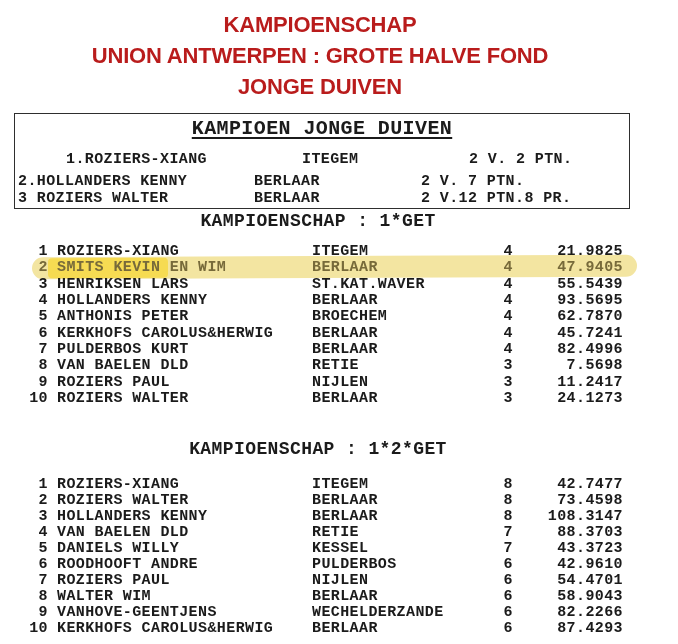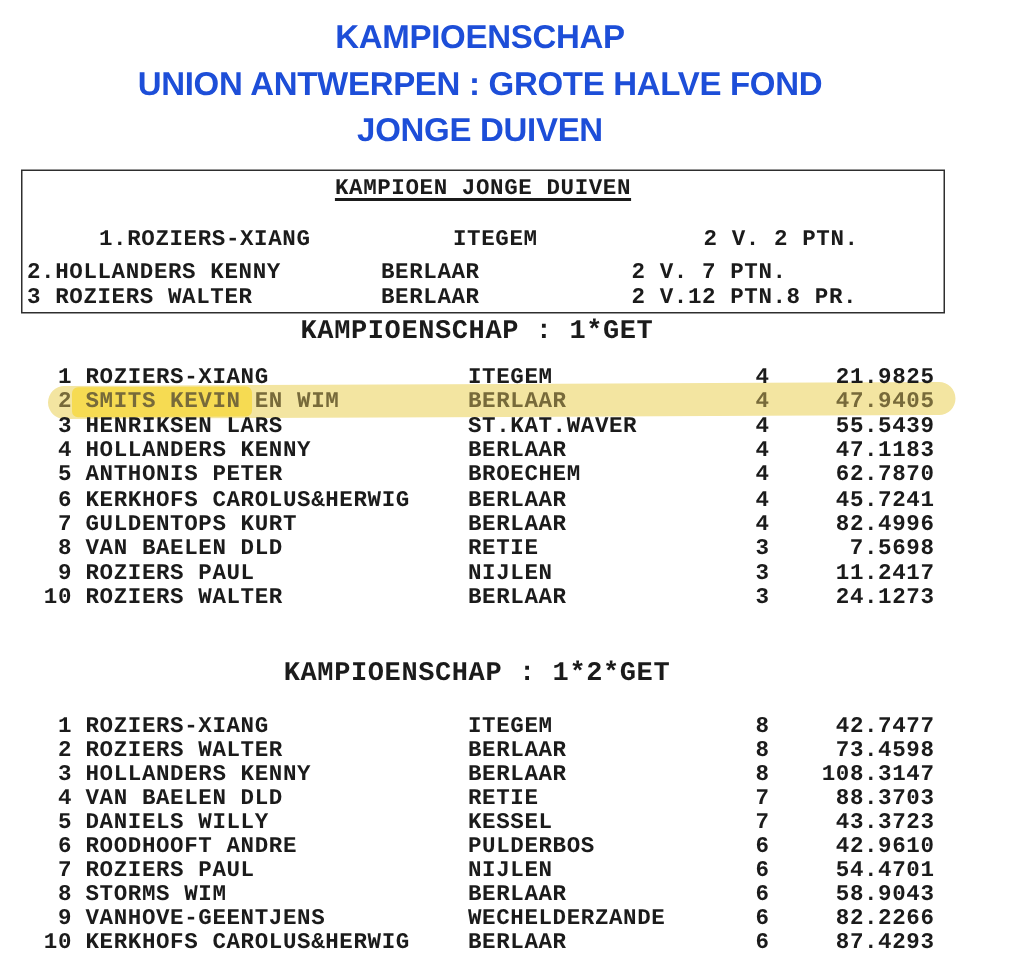--- a/index.html
+++ b/index.html
@@ -7,31 +7,31 @@
     position:relative; width:678px; height:644px;
     background:#ffffff; overflow:hidden;
     font-family:"Liberation Mono","DejaVu Sans Mono",monospace;
     color:#1b1b1b;
   }
   .abs { position:absolute; }
   
   .title-line {
     left:0; width:640px; text-align:center;
     font-family:"Liberation Sans","DejaVu Sans",sans-serif;
-    font-weight:bold; font-size:22px; letter-spacing:-0.2px; color:#1d4ed8;
+    font-weight:bold; font-size:22px; letter-spacing:-0.2px; color:#b91c1c;
     white-space:nowrap;
   }
   
   #champion-box {
     left:14px; top:113px; width:614px; height:94px;
     border:1.5px solid #2e2e2e; background:transparent;
   }
   .box-heading {
     left:0; top:3px; width:100%; text-align:center;
-    font-weight:bold; font-size:15px; letter-spacing:0.4px;
+    font-weight:bold; font-size:20px; letter-spacing:0.4px;
     white-space:nowrap;
   }
   .box-heading span {
     text-decoration:underline; text-underline-offset:3px;
     text-decoration-thickness:2px;
   }
   .box-row { left:0; top:0; width:100%; height:16px; font-weight:bold; font-size:15px; letter-spacing:0.4px; white-space:nowrap; }
   .box-row .cell { position:absolute; white-space:pre; }
   .box-row .name   { left:3px; }
   .box-row .city   { left:239px; }
@@ -119,39 +119,39 @@
         <span class="cell name">HENRIKSEN LARS</span>
         <span class="cell city">ST.KAT.WAVER</span>
         <span class="cell count">4</span>
         <span class="cell points">55.5439</span>
       </div>
       <div class="abs rank-row" style="top: 292px;">
         <span class="cell rank">4</span>
         <span class="cell name">HOLLANDERS KENNY</span>
         <span class="cell city">BERLAAR</span>
         <span class="cell count">4</span>
-        <span class="cell points">47.1183</span>
+        <span class="cell points">93.5695</span>
       </div>
       <div class="abs rank-row" style="top: 308px;">
         <span class="cell rank">5</span>
         <span class="cell name">ANTHONIS PETER</span>
         <span class="cell city">BROECHEM</span>
         <span class="cell count">4</span>
         <span class="cell points">62.7870</span>
       </div>
       <div class="abs rank-row" style="top: 325px;">
         <span class="cell rank">6</span>
         <span class="cell name">KERKHOFS CAROLUS&amp;HERWIG</span>
         <span class="cell city">BERLAAR</span>
         <span class="cell count">4</span>
         <span class="cell points">45.7241</span>
       </div>
       <div class="abs rank-row" style="top: 341px;">
         <span class="cell rank">7</span>
-        <span class="cell name">GULDENTOPS KURT</span>
+        <span class="cell name">PULDERBOS KURT</span>
         <span class="cell city">BERLAAR</span>
         <span class="cell count">4</span>
         <span class="cell points">82.4996</span>
       </div>
       <div class="abs rank-row" style="top: 357px;">
         <span class="cell rank">8</span>
         <span class="cell name">VAN BAELEN DLD</span>
         <span class="cell city">RETIE</span>
         <span class="cell count">3</span>
         <span class="cell points">7.5698</span>
@@ -218,21 +218,21 @@
       </div>
       <div class="abs rank-row" style="top: 572px;">
         <span class="cell rank">7</span>
         <span class="cell name">ROZIERS PAUL</span>
         <span class="cell city">NIJLEN</span>
         <span class="cell count">6</span>
         <span class="cell points">54.4701</span>
       </div>
       <div class="abs rank-row" style="top: 588px;">
         <span class="cell rank">8</span>
-        <span class="cell name">STORMS WIM</span>
+        <span class="cell name">WALTER WIM</span>
         <span class="cell city">BERLAAR</span>
         <span class="cell count">6</span>
         <span class="cell points">58.9043</span>
       </div>
       <div class="abs rank-row" style="top: 604px;">
         <span class="cell rank">9</span>
         <span class="cell city">WECHELDERZANDE</span>
         <span class="cell name">VANHOVE-GEENTJENS</span>
         <span class="cell count">6</span>
         <span class="cell points">82.2266</span>

